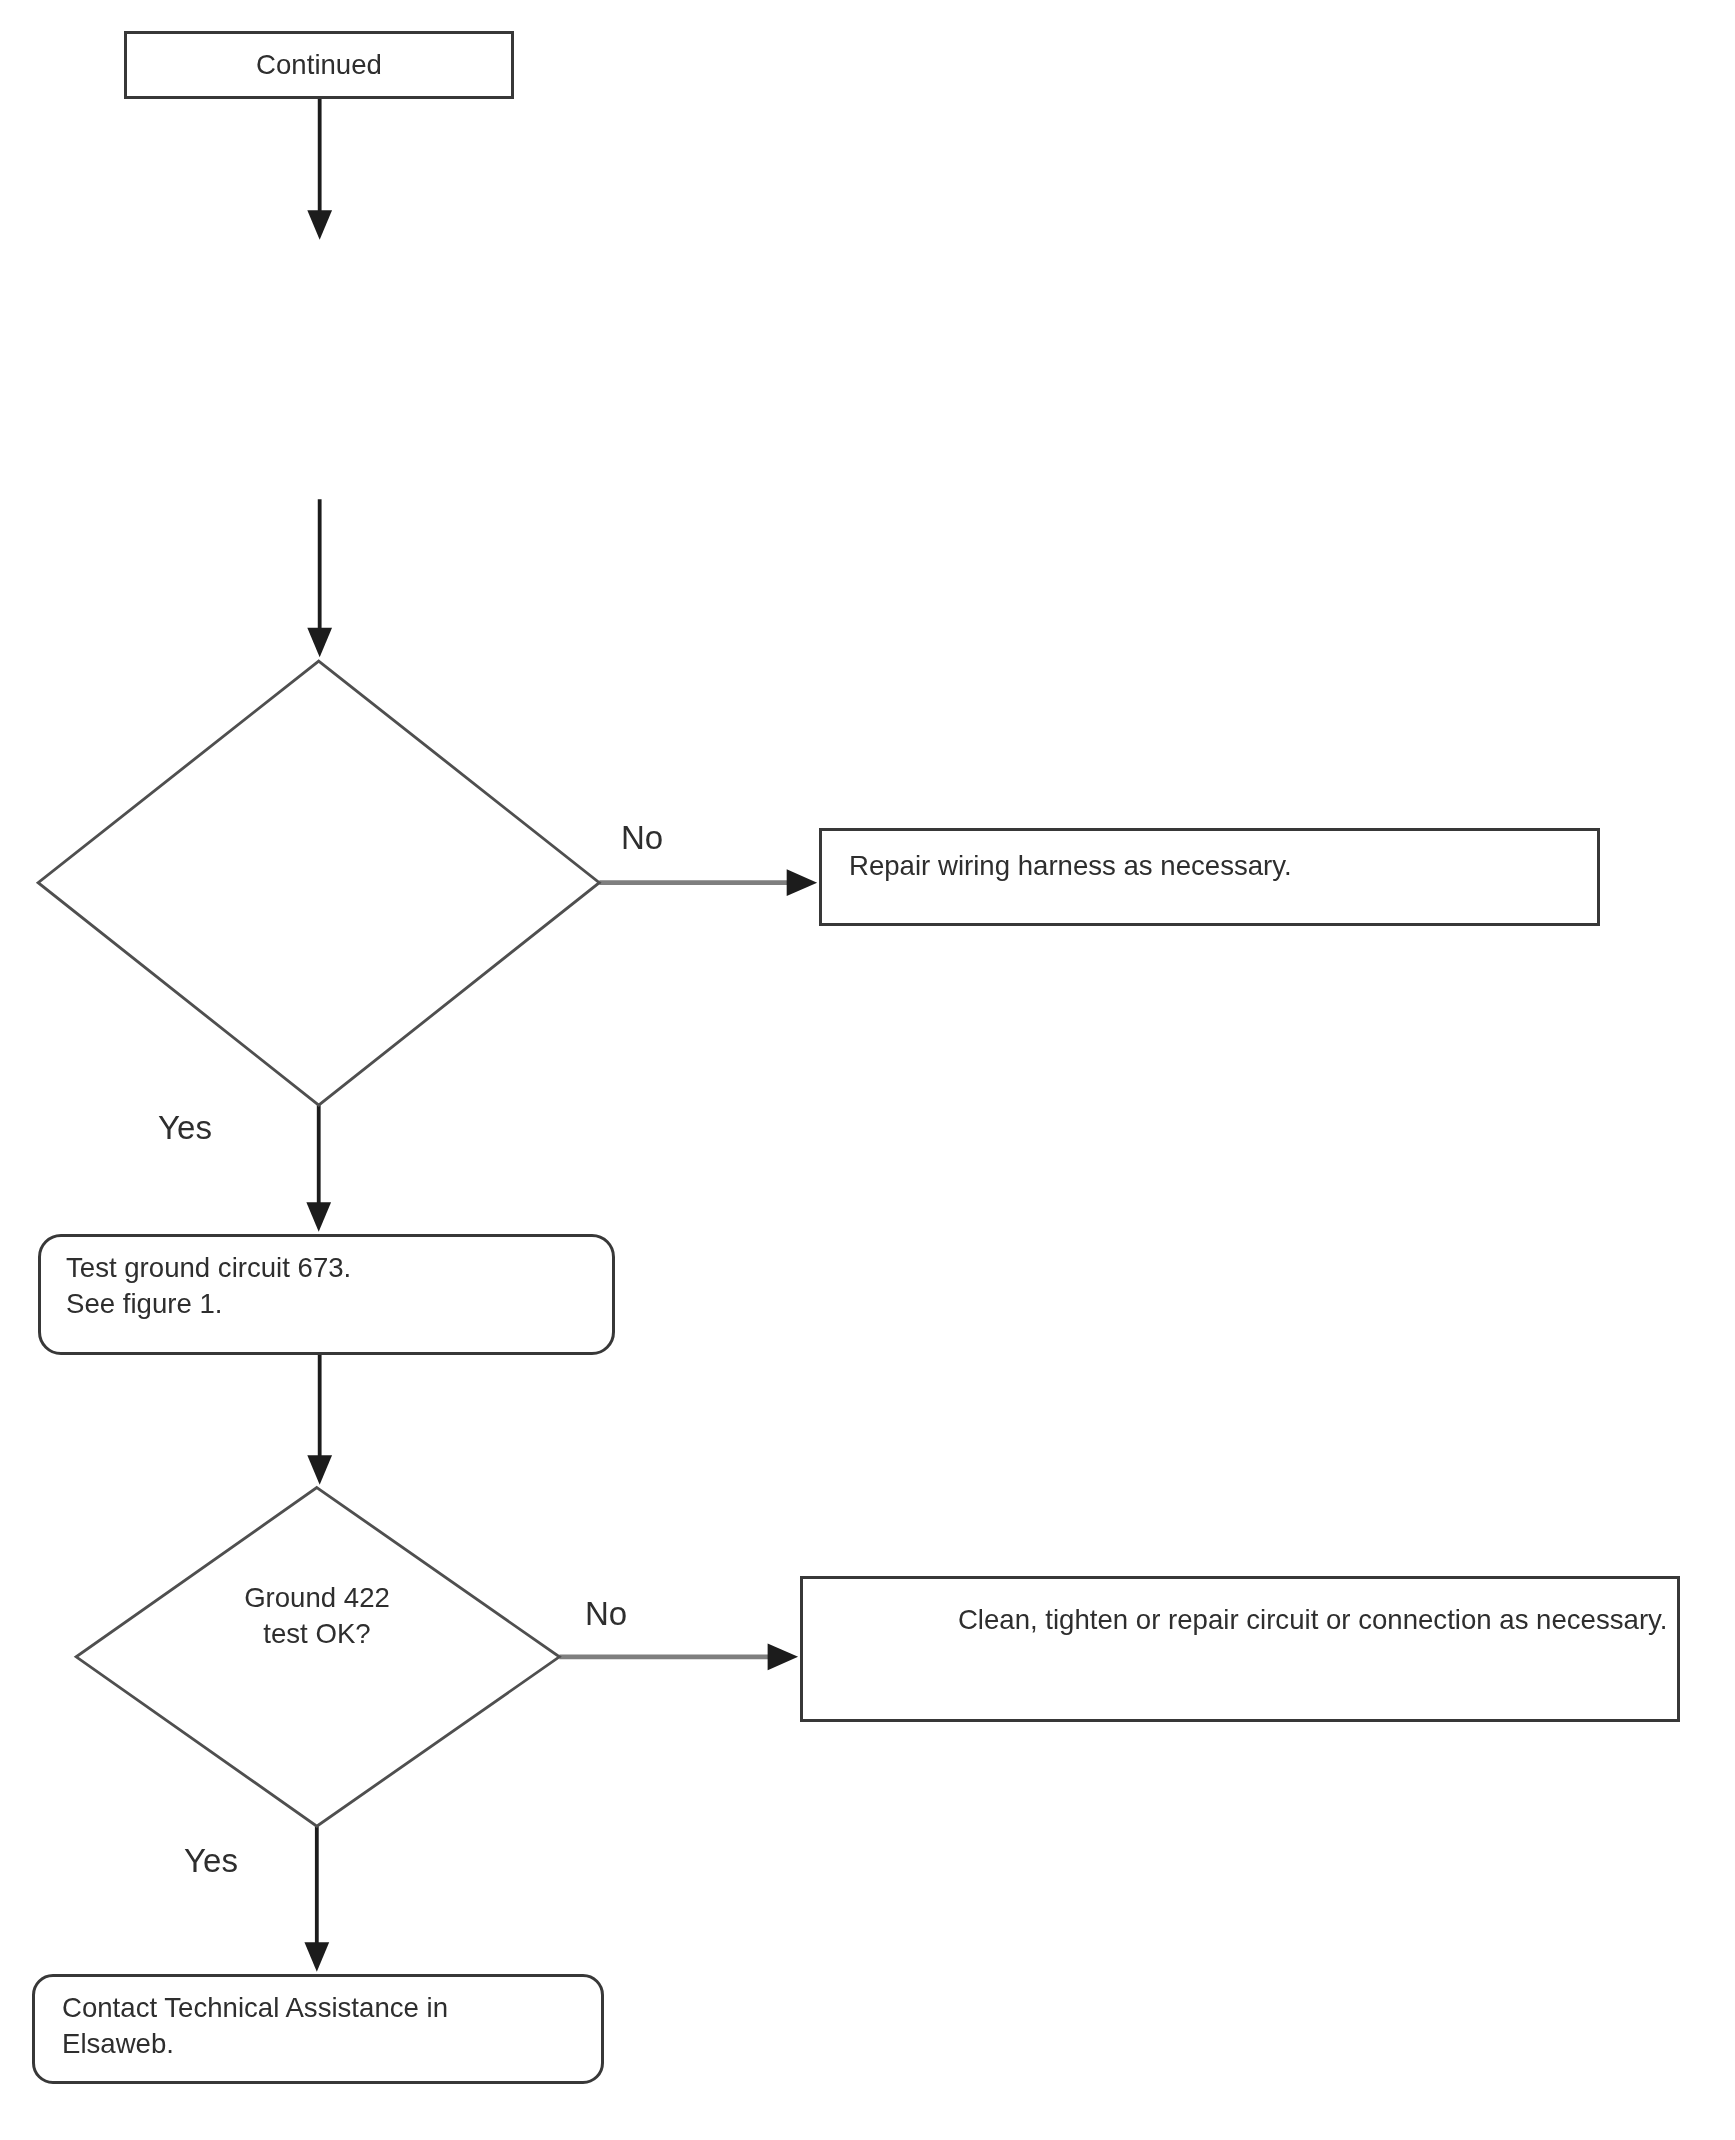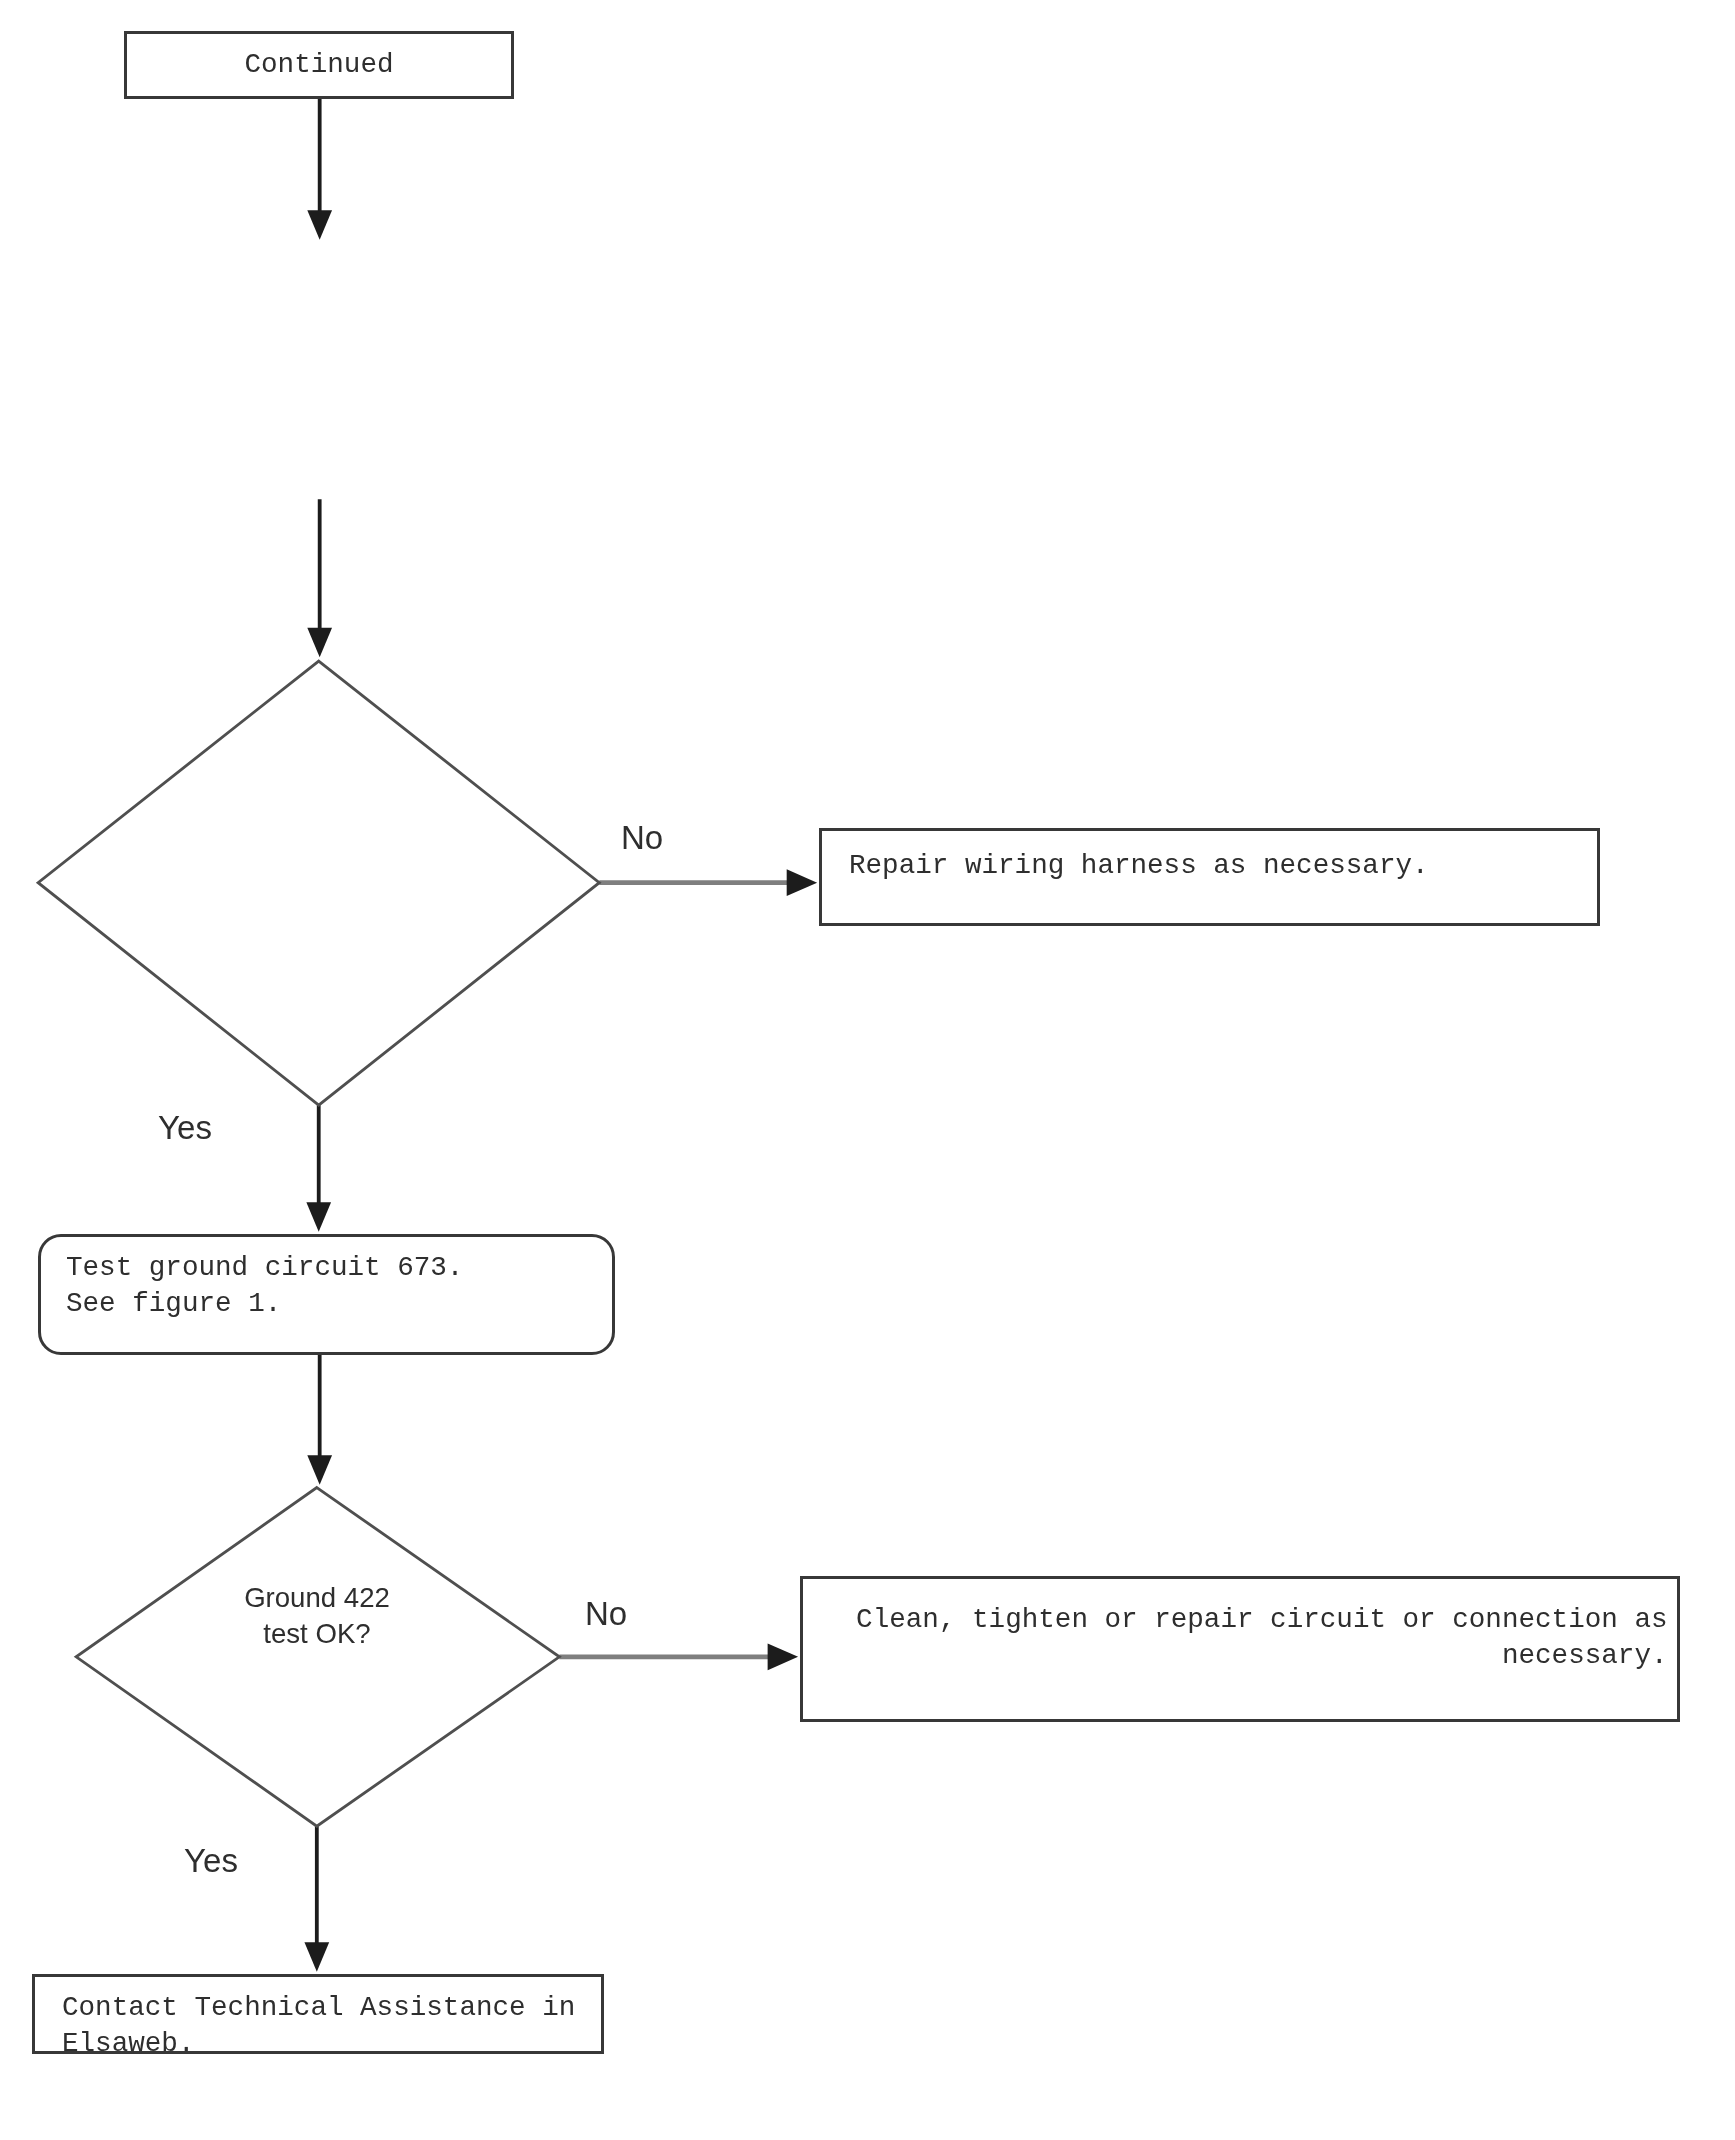--- a/index.html
+++ b/index.html
@@ -29,21 +29,20 @@
   .node {
     position: absolute;
     background: #ffffff;
     border: 3.8px solid var(--box-border);
   }
   .node-text {
     white-space: pre-line;
     font-size: 27.6px;
     line-height: 36px;
     color: var(--text);
-    font-family: Liberation Mono, monospace;
   }
   .centered-label {
     position: absolute;
     transform: translate(-50%, -50%);
     font-size: 33px;
     color: var(--text);
     white-space: nowrap;
   }
   .diamond-text {
     position: absolute;
@@ -55,21 +54,21 @@
     color: var(--text);
     width: 342px;
   }
   
   .box-continued { left: 124px; top: 31px;  width: 390px; height: 68px;
                    display: flex; align-items: center; justify-content: center; }
   .box-test-power   { left: 48px;  top: 240px;  width: 532px; height: 261px; padding: 13.3px 9.5px 0 31px; }
   .box-repair       { left: 819px; top: 828px;  width: 781px; height: 98px; padding: 17px 27px 0 27px; }
   .box-test-ground  { left: 38px;  top: 1234px; width: 577px; height: 121px; padding: 13.3px 9.5px 0 25px; border-radius: 23px; }
   .box-clean        { left: 800px; top: 1576px; width: 880px; height: 146px; padding: 23px 9.5px 0 27px; text-align: right; }
-  .box-contact      { left: 32px;  top: 1974px; width: 572px; height: 80px; padding: 13.3px 9.5px 0 27px; }
+  .box-contact      { left: 32px;  top: 1974px; width: 572px; height: 110px; padding: 13.3px 9.5px 0 27px; border-radius: 21px; }
 </style>
 </head>
 <body>
 
 <div class="canvas">
 
   <svg class="layer" width="1736" height="2141" viewBox="0 0 1825 2251">
 
     <line class="conn-dark" x1="336" y1="104" x2="336" y2="222"></line>
     <polygon class="arrowhead" points="336,252 323,221 349,221"></polygon>

